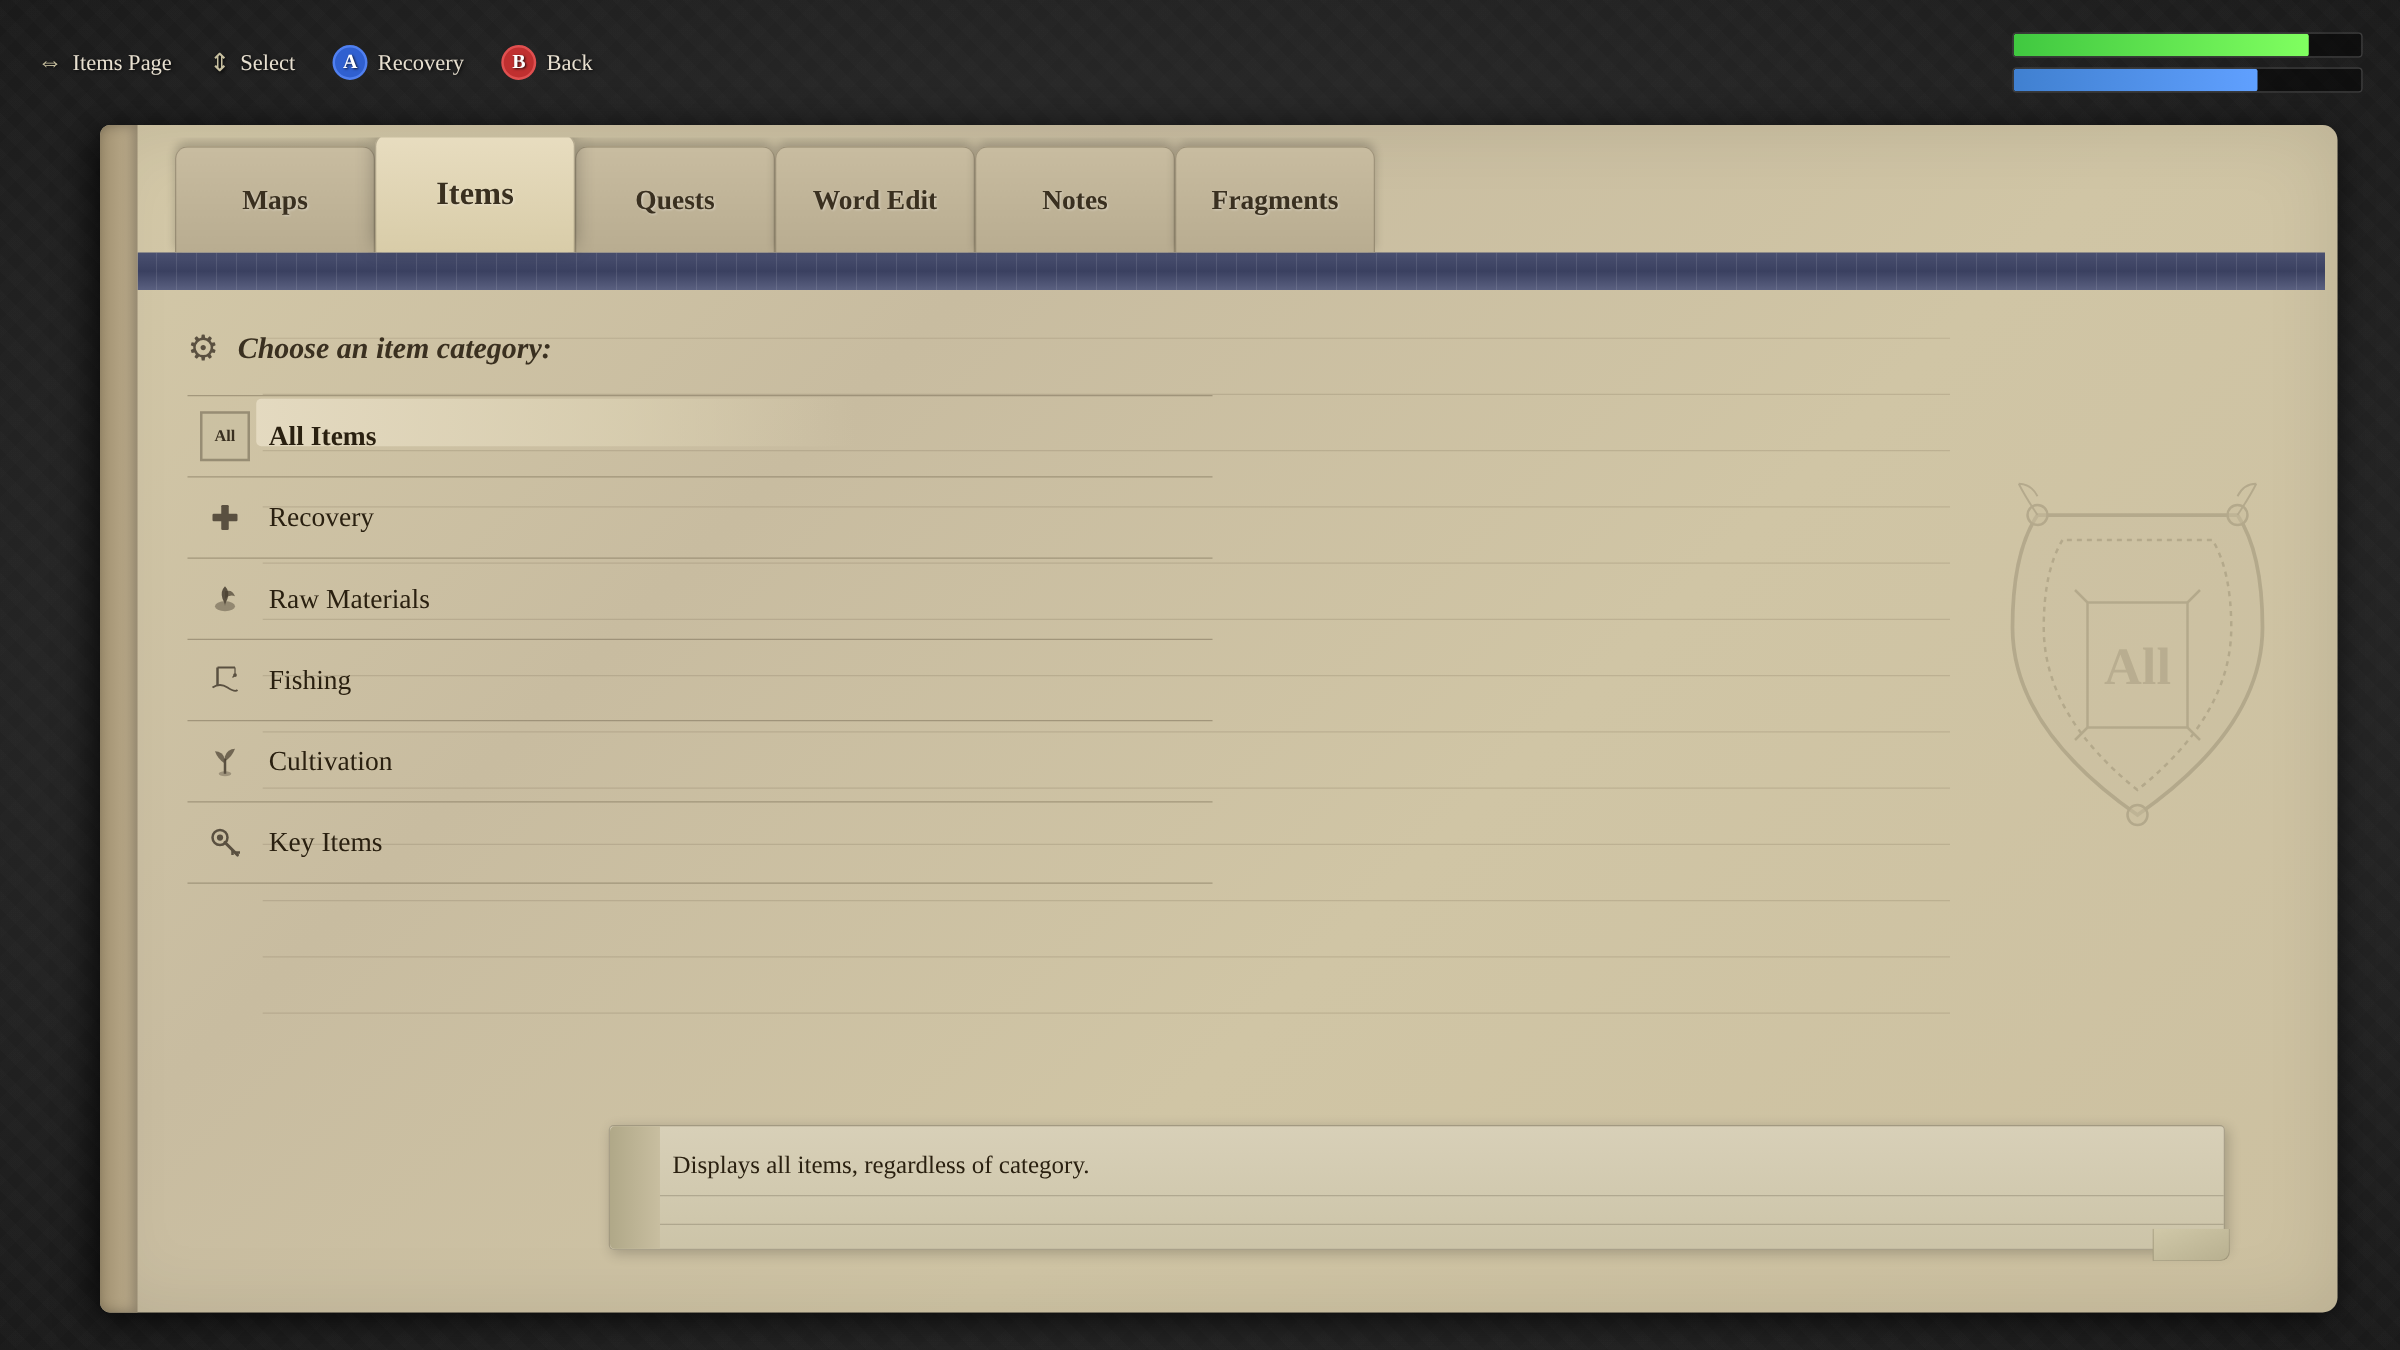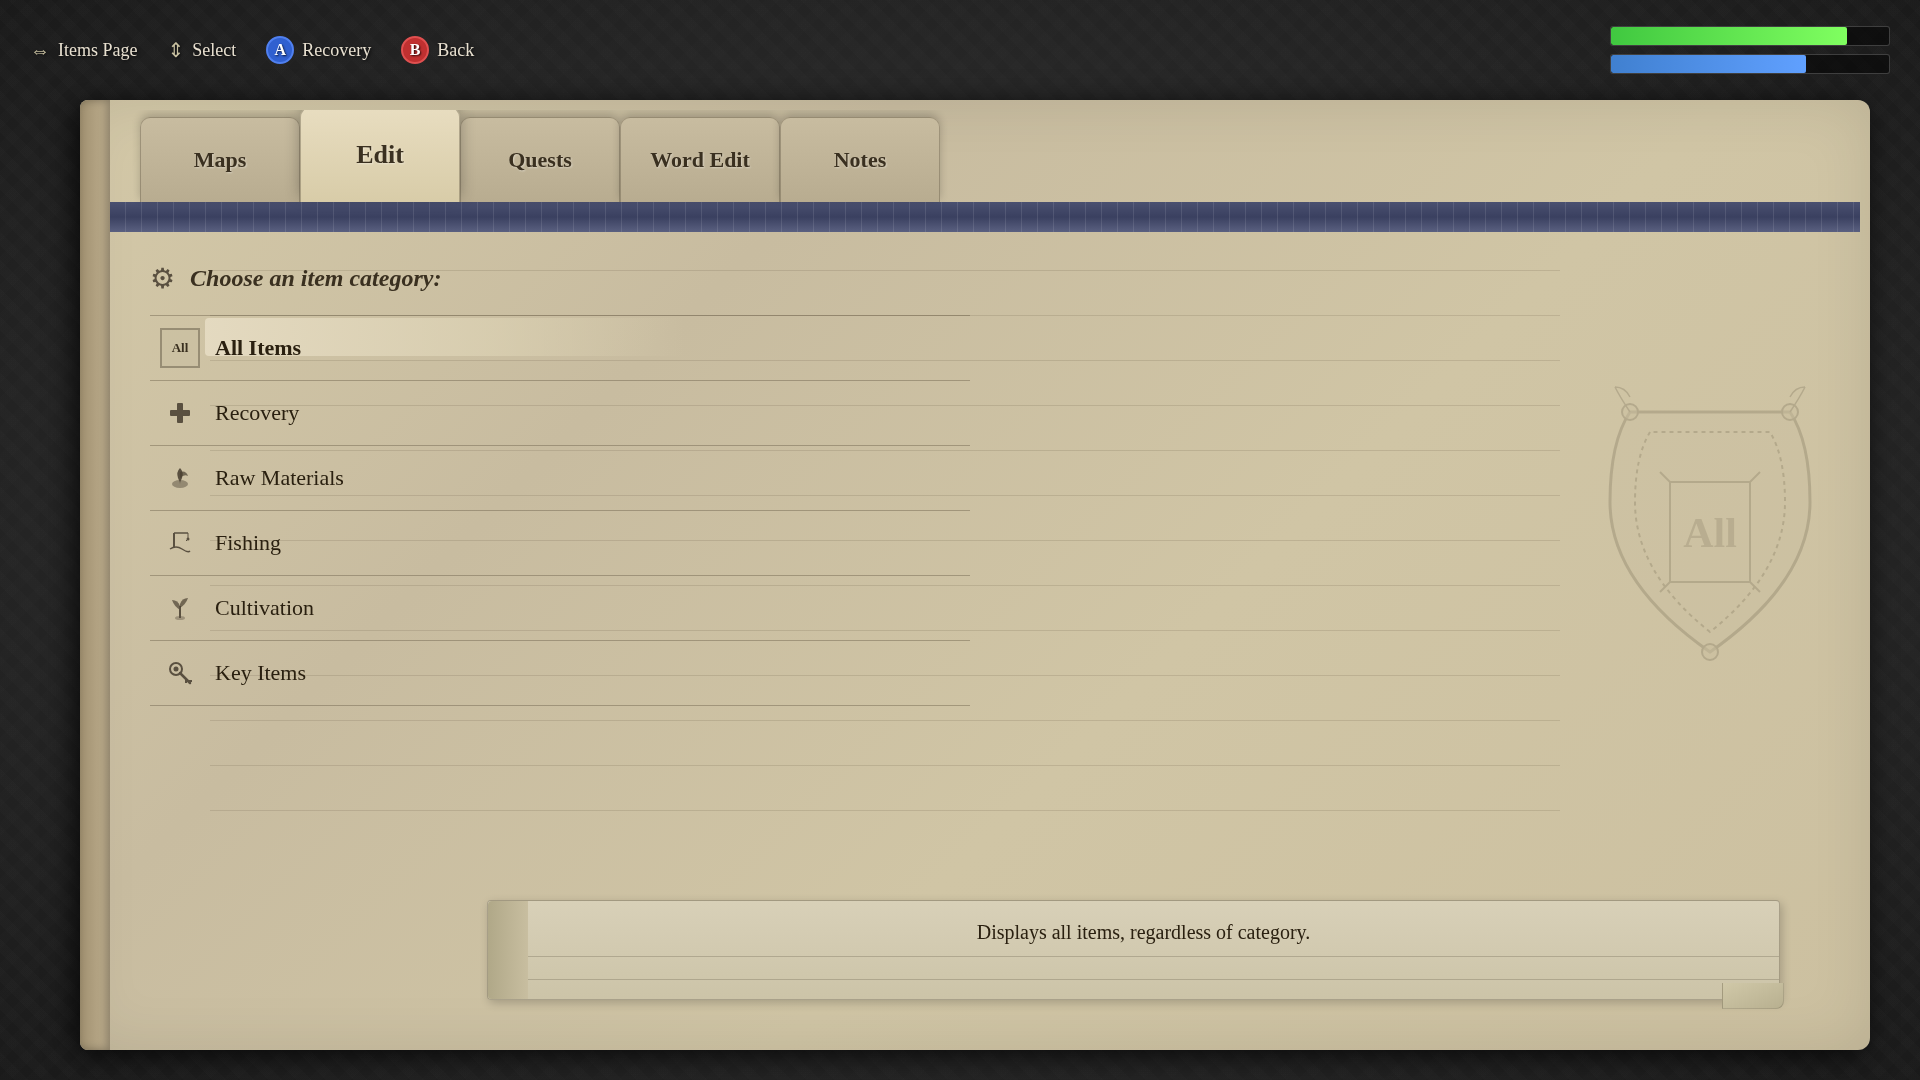--- a/index.html
+++ b/index.html
@@ -112,21 +112,20 @@
     
     .book-container {
       position: absolute;
       top: 100px;
       left: 80px;
       right: 50px;
       bottom: 30px;
       background: linear-gradient(135deg, #d4c9a8 0%, #c8bca0 30%, #d0c5a5 60%, #ccc0a0 100%);
       border-radius: 8px 12px 12px 8px;
       box-shadow: -5px 5px 30px rgba(0,0,0,0.8), inset 0 0 60px rgba(0,0,0,0.1);
-      text-align: center;
     }
 
     
     .book-container::before {
       content: '';
       position: absolute;
       left: 0;
       top: 0;
       bottom: 0;
       width: 30px;
@@ -459,30 +458,33 @@
 </div>
 
 <div class="book-container">
   <div class="book-inner">
 
     <div class="tabs-row">
       <div class="tab">
         <span>Maps</span>
       </div>
       <div class="tab active">
-        <span>Edit</span>
+        <span>Items</span>
       </div>
       <div class="tab">
         <span>Quests</span>
       </div>
       <div class="tab">
         <span>Word Edit</span>
       </div>
       <div class="tab">
         <span>Notes</span>
+      </div>
+      <div class="tab">
+        <span>Fragments</span>
       </div>
     </div>
 
     <div class="banner-border"></div>
 
     <div class="page-lines">
       <div class="page-line"></div>
       <div class="page-line"></div>
       <div class="page-line"></div>
       <div class="page-line"></div>

